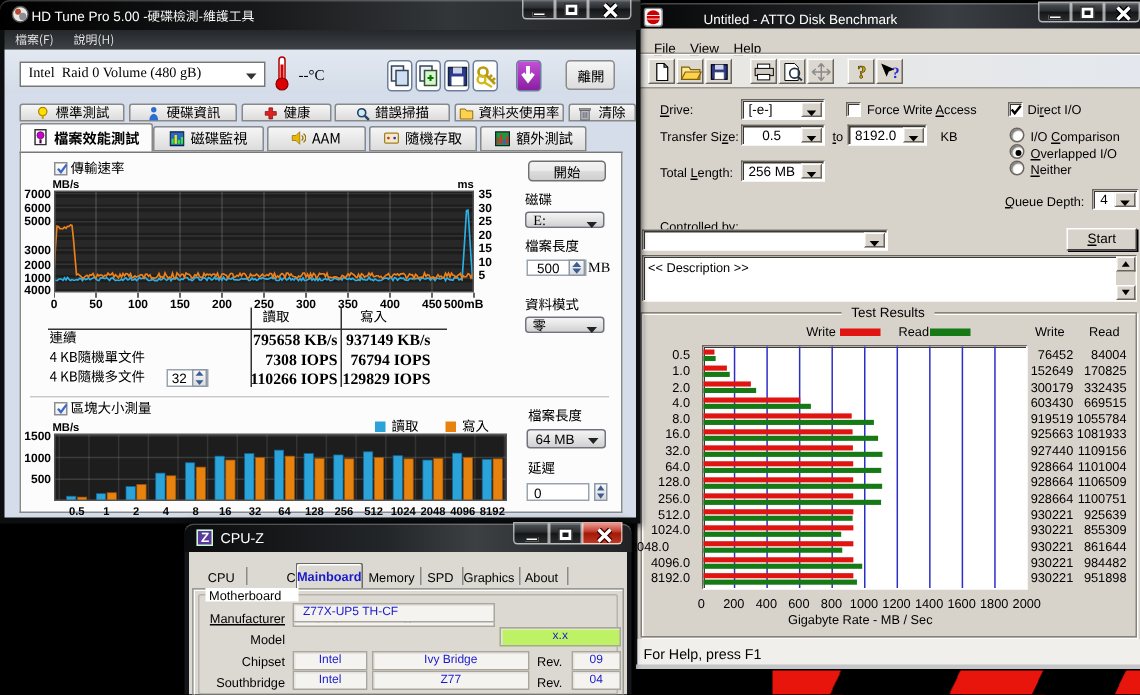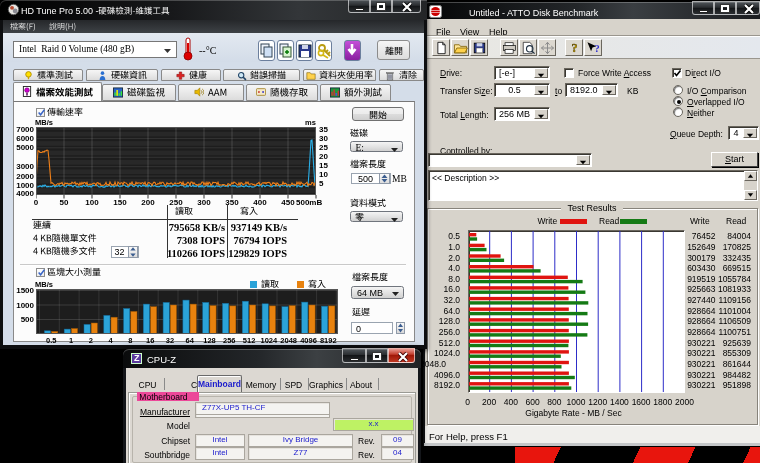--- a/index.html
+++ b/index.html
@@ -789,21 +789,21 @@
 <div style="position:absolute;left:244px;top:380px;width:34px;text-align:center;font:400 8.5px 'Liberation Sans',sans-serif;color:#000;white-space:nowrap;">Memory</div>
 <div style="left:280px;top:378px;width:1px;height:12px;background:#8a8a8a;"></div>
 <div style="position:absolute;left:281px;top:380px;width:25px;text-align:center;font:400 8.5px 'Liberation Sans',sans-serif;color:#000;white-space:nowrap;">SPD</div>
 <div style="left:308px;top:378px;width:1px;height:12px;background:#8a8a8a;"></div>
 <div style="position:absolute;left:308px;top:380px;width:36px;text-align:center;font:400 8.5px 'Liberation Sans',sans-serif;color:#000;white-space:nowrap;">Graphics</div>
 <div style="left:346px;top:378px;width:1px;height:12px;background:#8a8a8a;"></div>
 <div style="position:absolute;left:346px;top:380px;width:30px;text-align:center;font:400 8.5px 'Liberation Sans',sans-serif;color:#000;white-space:nowrap;">About</div>
 <div style="left:378px;top:378px;width:1px;height:12px;background:#8a8a8a;"></div>
 <div style="left:128px;top:392px;width:288px;height:71px;background:#dcd8d2;border:1px solid #9a9a94;border-bottom:none;box-shadow:inset 1px 1px 0 #fff;"></div>
 <div style="left:132px;top:396px;width:280px;height:67px;border:1px solid #b8b4ac;border-radius:2px;"></div>
-<div style="left:137px;top:391.5px;width:62px;height:9px;background:#ec4899;font:8.5px 'Liberation Sans';">&nbsp;Motherboard</div>
+<div style="left:137px;top:391.5px;width:62px;height:9px;background:#ffffff;font:8.5px 'Liberation Sans';">&nbsp;Motherboard</div>
 <div style="position:absolute;left:110px;top:407px;width:80px;text-align:right;font:400 8.5px 'Liberation Sans',sans-serif;color:#000;white-space:nowrap;text-decoration:underline;">Manufacturer</div>
 <div style="left:195px;top:404.5px;width:135px;height:13px;background:#f4f3f0;border:1px solid #aaa69e;box-shadow:inset 1px 1px 0 #e6e3de;font:8px 'Liberation Sans';color:#1a1acd;white-space:nowrap;padding-left:6px;">Gigabyte Technology Co., Ltd.</div>
 <div style="position:absolute;left:110px;top:420.5px;width:80px;text-align:right;font:400 8.5px 'Liberation Sans',sans-serif;color:#000;white-space:nowrap;">Model</div>
 <div style="left:195px;top:402px;width:135px;height:13px;background:#f4f3f0;border:1px solid #aaa69e;box-shadow:inset 1px 1px 0 #e6e3de;font:8px 'Liberation Sans';color:#1a1acd;white-space:nowrap;padding-left:6px;">Z77X-UP5 TH-CF</div>
 <div style="left:333px;top:418px;width:81px;height:13px;background:#bef264;border:1px solid #aaa69e;box-shadow:inset 1px 1px 0 #e6e3de;font:8px 'Liberation Sans';color:#1a1acd;white-space:nowrap;text-align:center;">x.x</div>
 <div style="position:absolute;left:110px;top:436px;width:80px;text-align:right;font:400 8.5px 'Liberation Sans',sans-serif;color:#000;white-space:nowrap;">Chipset</div>
 <div style="left:195px;top:433.5px;width:50px;height:13px;background:#f4f3f0;border:1px solid #aaa69e;box-shadow:inset 1px 1px 0 #e6e3de;font:8px 'Liberation Sans';color:#1a1acd;white-space:nowrap;text-align:center;">Intel</div>
 <div style="left:248px;top:433.5px;width:105px;height:13px;background:#f4f3f0;border:1px solid #aaa69e;box-shadow:inset 1px 1px 0 #e6e3de;font:8px 'Liberation Sans';color:#1a1acd;white-space:nowrap;text-align:center;">Ivy Bridge</div>
 <div style="position:absolute;left:358px;top:436px;font:400 8.5px 'Liberation Sans',sans-serif;color:#000;white-space:nowrap;">Rev.</div>
 <div style="left:381px;top:433.5px;width:33px;height:13px;background:#f4f3f0;border:1px solid #aaa69e;box-shadow:inset 1px 1px 0 #e6e3de;font:8px 'Liberation Sans';color:#1a1acd;white-space:nowrap;text-align:center;">09</div>

